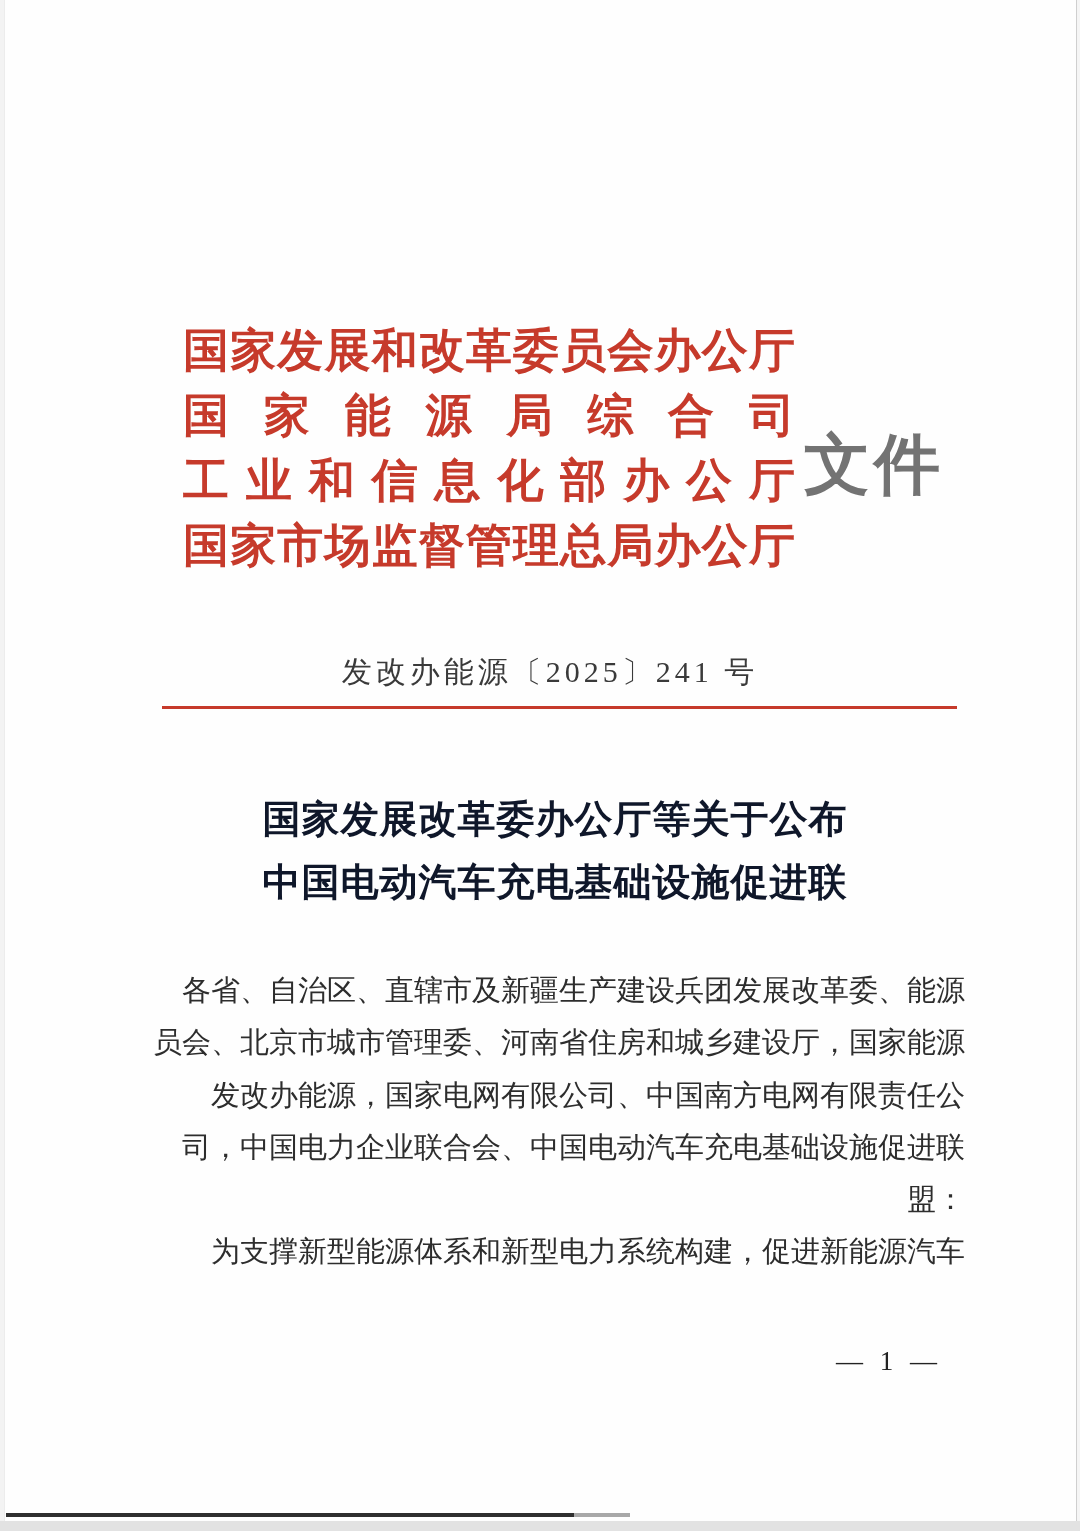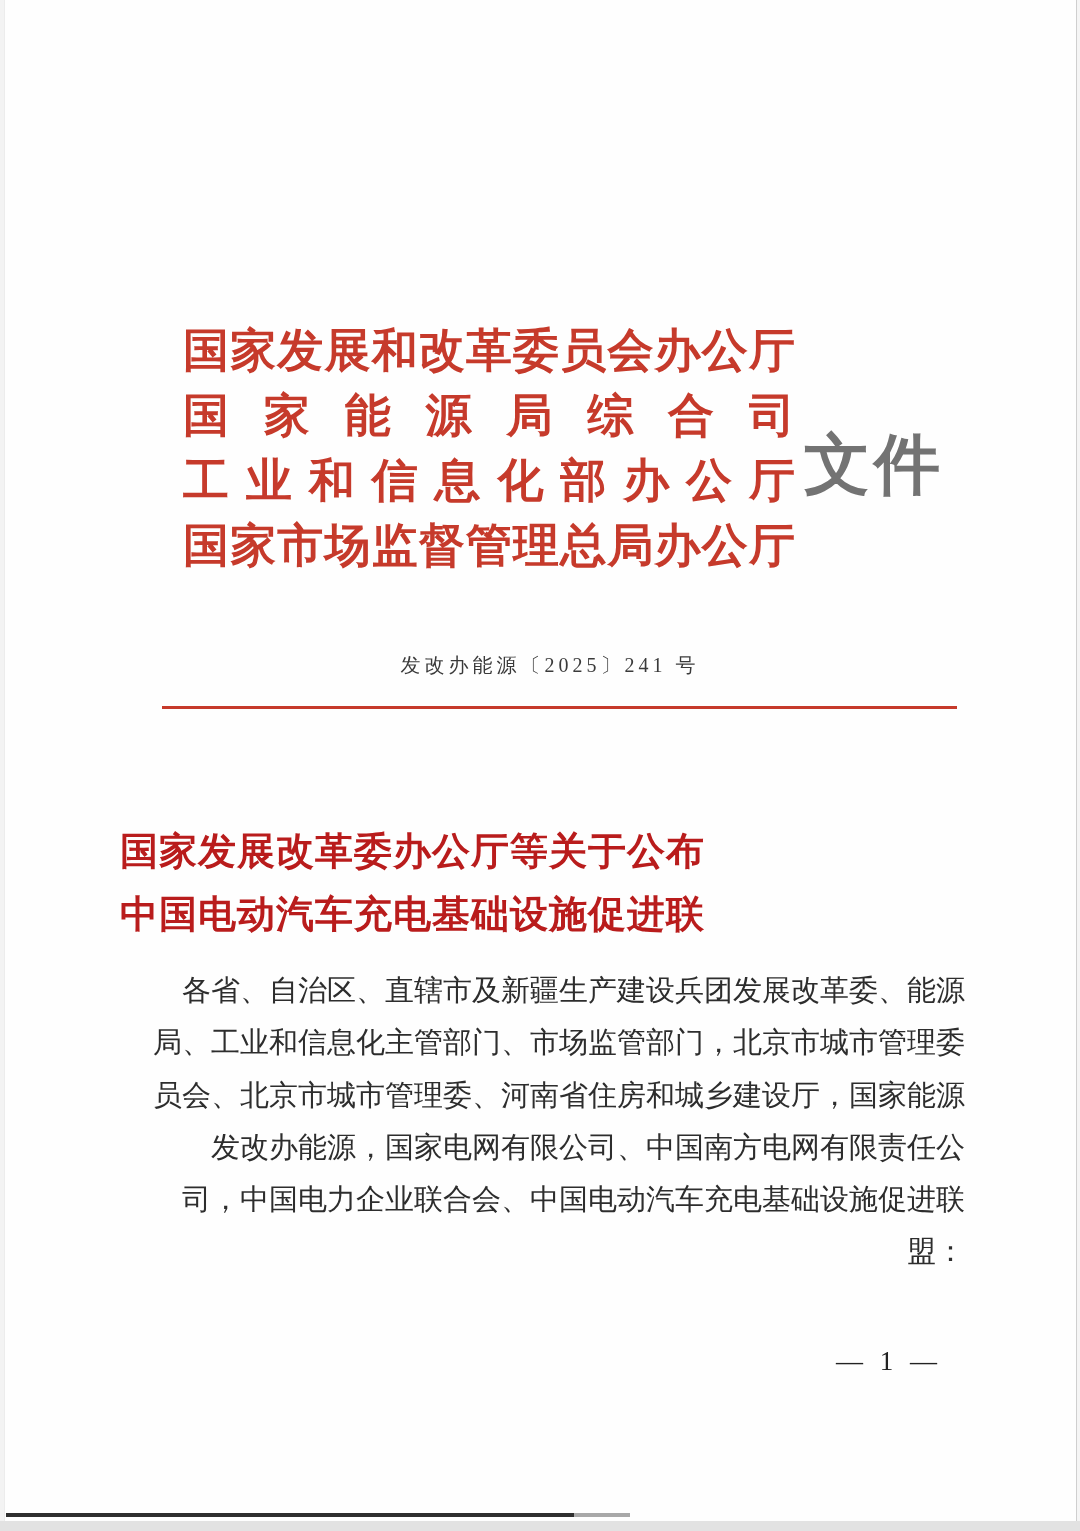--- a/index.html
+++ b/index.html
@@ -42,40 +42,41 @@
     letter-spacing: 4px;
     white-space: nowrap;
   }
   
   .doc-number {
     position: absolute;
     left: 20px;
     top: 652px;
     width: 1060px;
     text-align: center;
-    font-size: 20px;
+    font-size: 30px;
     letter-spacing: 4px;
     color: #3a3a3a;
     white-space: nowrap;
   }
   .red-line {
     position: absolute;
     left: 162px;
     top: 706px;
     width: 795px;
     height: 3px;
     background: #c63a2b;
   }
   
   .title-block {
     position: absolute;
     left: 120px;
-    top: 820px;
+    top: 788px;
     width: 870px;
-    color: #b91c1c;
+    text-align: center;
+    color: #0f172a;
   }
   .title-line {
     font-size: 38px;
     font-weight: 700;
     line-height: 63px;
     letter-spacing: 1px;
     white-space: nowrap;
   }
   
   .body-block {
@@ -210,25 +211,25 @@
 
   <div class="red-line"></div>
 
   <div class="title-block">
     <div class="title-line">国家发展改革委办公厅等关于公布</div>
     <div class="title-line">中国电动汽车充电基础设施促进联</div>
   </div>
 
   <div class="body-block">
     <div class="body-line">各省、自治区、直辖市及新疆生产建设兵团发展改革委、能源</div>
-    <div class="body-line">局、工业和信息化主管部门、市场监管部门，北京市城市管理委</div>
     <div class="body-line">员会、北京市城市管理委、河南省住房和城乡建设厅，国家能源</div>
     <div class="body-line">发改办能源，国家电网有限公司、中国南方电网有限责任公</div>
     <div class="body-line">司，中国电力企业联合会、中国电动汽车充电基础设施促进联</div>
     <div class="body-line">盟：</div>
+    <div class="body-line indent">为支撑新型能源体系和新型电力系统构建，促进新能源汽车</div>
   </div>
 
   <div class="page-number">— 1 —</div>
 
   <div class="edge-left-strip"></div>
   <div class="edge-right-line"></div>
   <div class="edge-right-strip"></div>
   <div class="bottom-shadow-dark"></div>
   <div class="bottom-shadow-gray"></div>
   <div class="bottom-band"></div>

